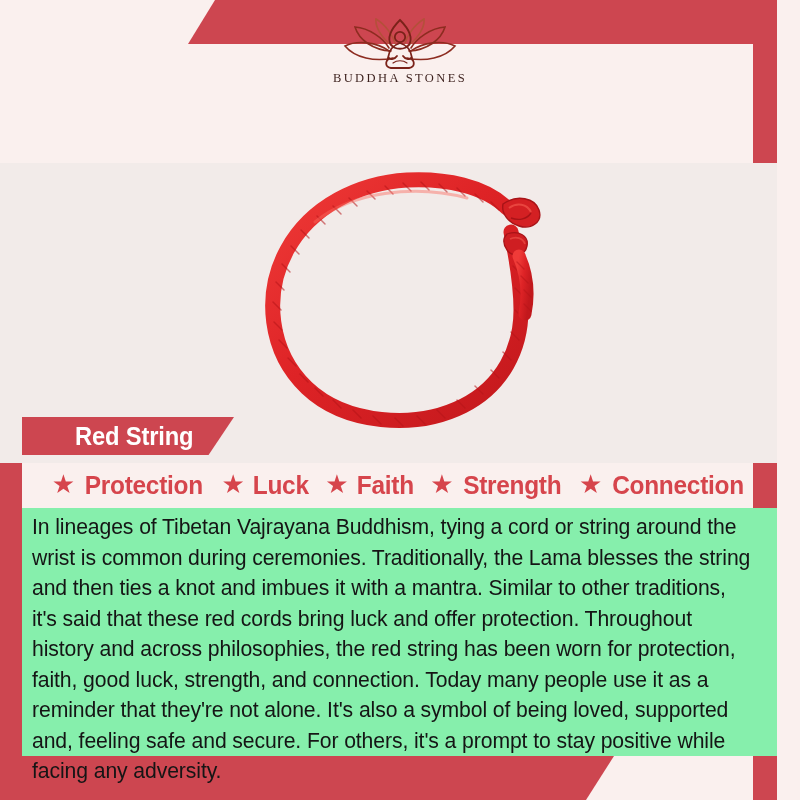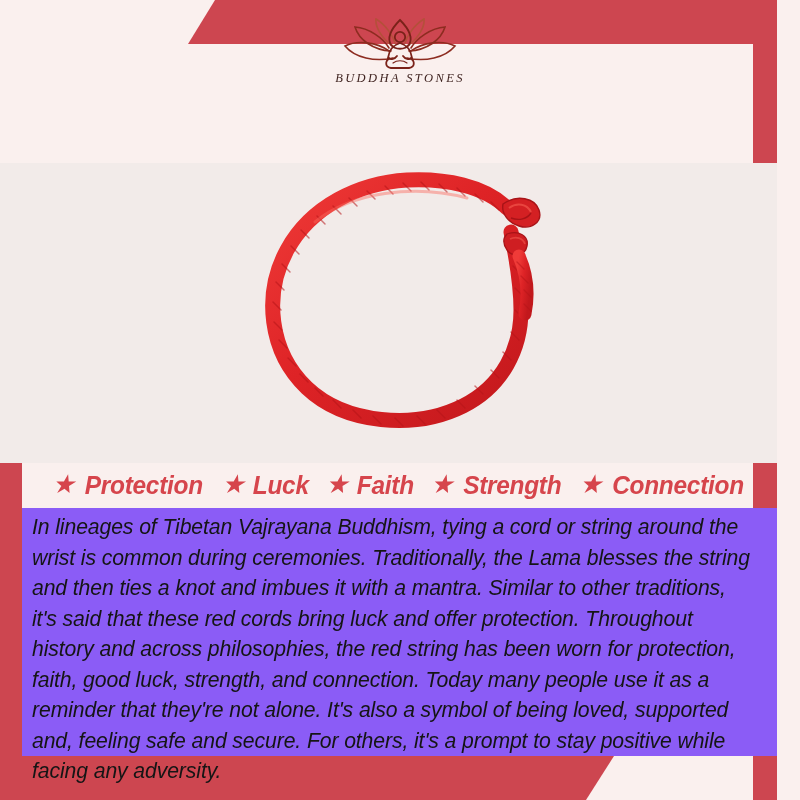--- a/index.html
+++ b/index.html
@@ -11,21 +11,20 @@
     font-family: "Liberation Sans", sans-serif;
     overflow: hidden;
   }
 
   .poster {
     position: relative;
     width: 777px;
     height: 800px;
     background: #faf0ee;
     overflow: hidden;
-    font-style: italic;
   }
 
   
   .bar-top {
     position: absolute;
     top: 0; left: 0;
     width: 800px; height: 44px;
     background: #cd4650;
     clip-path: polygon(215px 0, 800px 0, 800px 100%, 188px 100%);
   }
@@ -161,21 +160,21 @@
     letter-spacing: -0.3px;
     transform: scaleX(0.94);
   }
 
   
   .body-card {
     position: absolute;
     top: 508px; left: 22px;
     width: 756px;
     height: 248px;
-    background: #8b5cf6;
+    background: #86efac;
     padding: 4px 16px 0 10px;
   }
   .body-text {
     font-family: "Liberation Sans Narrow", "Liberation Sans", sans-serif;
     font-size: 21.5px;
     font-weight: 400;
     line-height: 30.5px;
     color: #151515;
     letter-spacing: -0.1px;
     transform: scaleX(0.985);
@@ -292,20 +291,23 @@
       <path d="M264 86 C 272 104, 274 124, 270 144" fill="none" stroke="url(#cordGrad)" stroke-width="13" stroke-linecap="round"></path>
       <g stroke="#b51418" stroke-width="1.4" opacity="0.5" fill="none" stroke-linecap="round">
         <path d="M262 92 l 7 7"></path>
           <path d="M266 106 l 7 7"></path>
           <path d="M269 120 l 7 7"></path>
         <path d="M269 134 l 7 7"></path>
       </g>
     </svg>
   </div>
 
+  <div class="ribbon">
+    <span class="ribbon-text">Red String</span>
+  </div>
 
   <div class="benefits">
     <span class="benefit">
       <span class="benefit-star">★</span>
       <span class="benefit-label">Protection</span>
     </span>
     <span class="benefit">
       <span class="benefit-star">★</span>
       <span class="benefit-label">Luck</span>
     </span>

